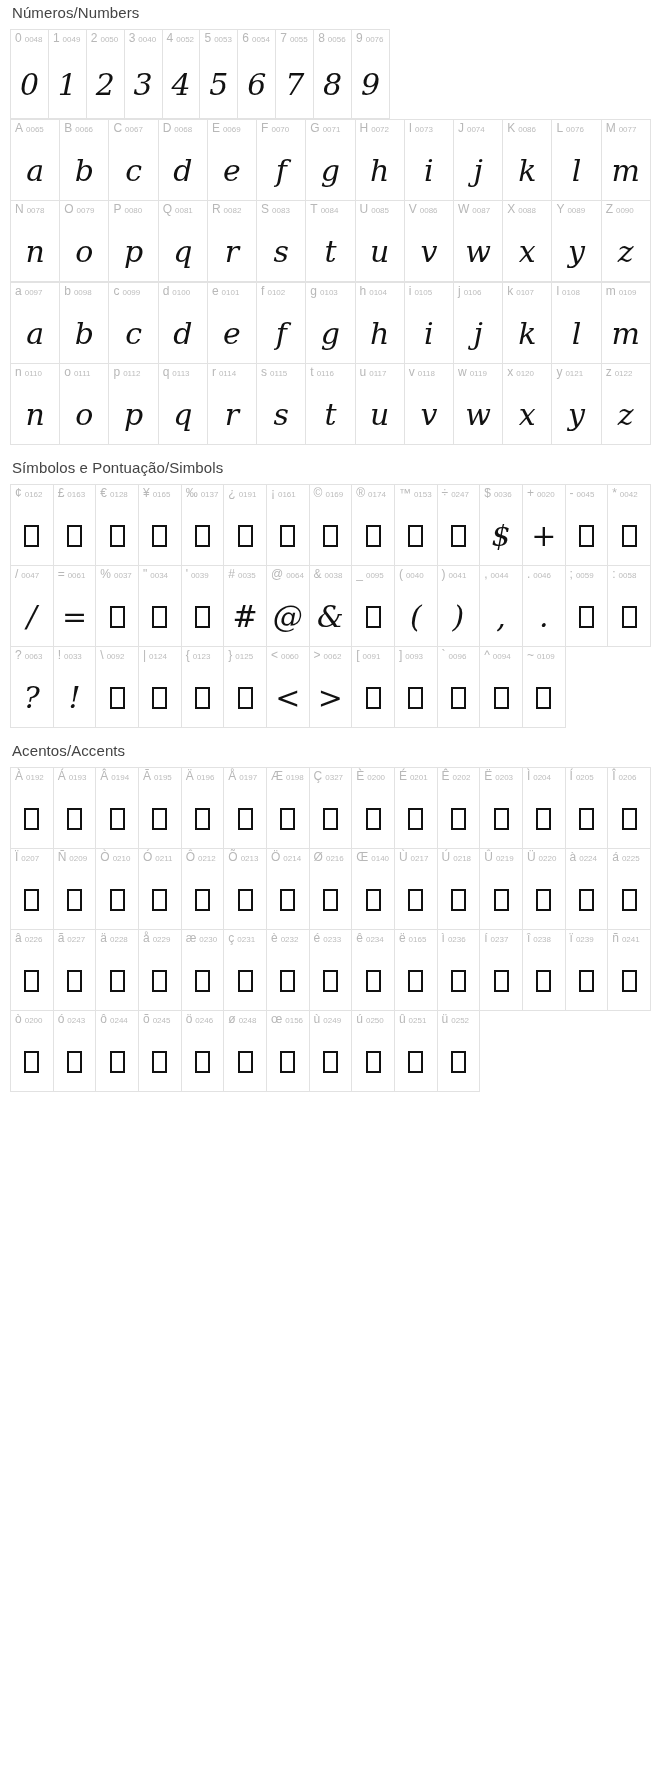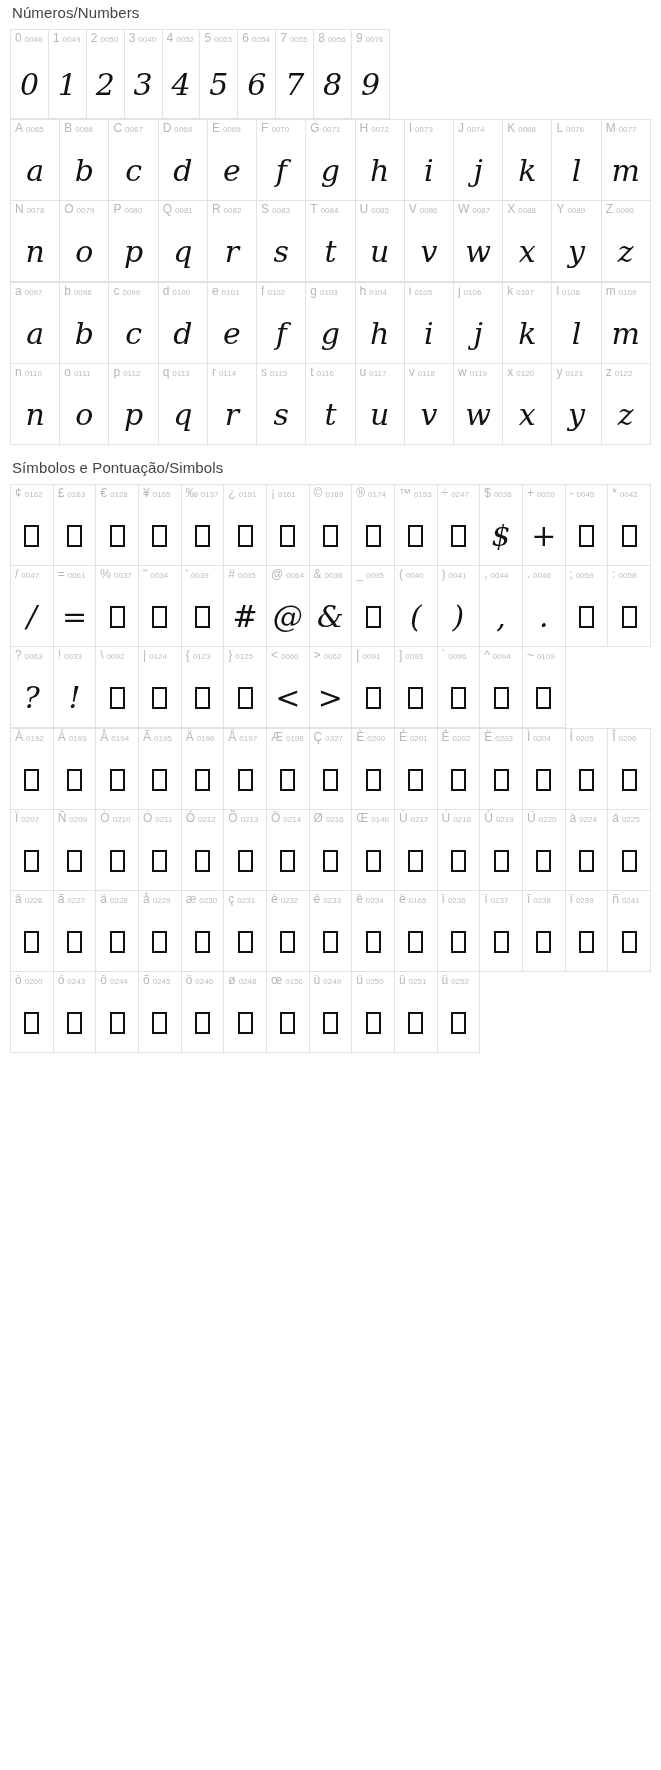--- a/index.html
+++ b/index.html
@@ -1079,20 +1079,21 @@
             <div class="glyph">
               <span class="tofu"></span>
             </div>
           </div>
           <div class="cell cell-empty" style="border-right: none; border-bottom: none;"></div>
           <div class="cell cell-empty" style="border-right: none; border-bottom: none;"></div>
         </div>
       </div>
     </div>
     <div class="section">
+      <div class="section-title">Acentos/Accents</div>
       <div class="glyph-rows">
         <div class="grid-row row-15">
           <div class="cell">
             <div class="labels">
               <span class="ch">À</span>
               <span class="code">0192</span>
             </div>
             <div class="glyph">
               <span class="tofu"></span>
             </div>

